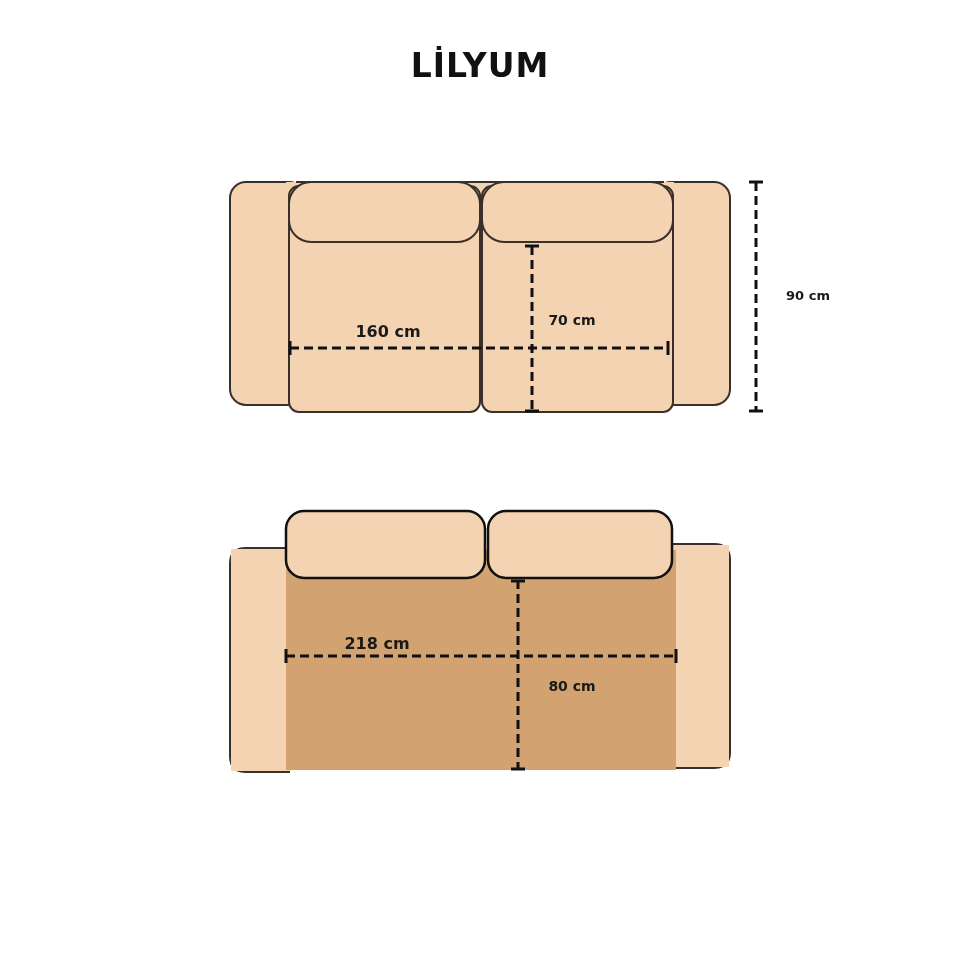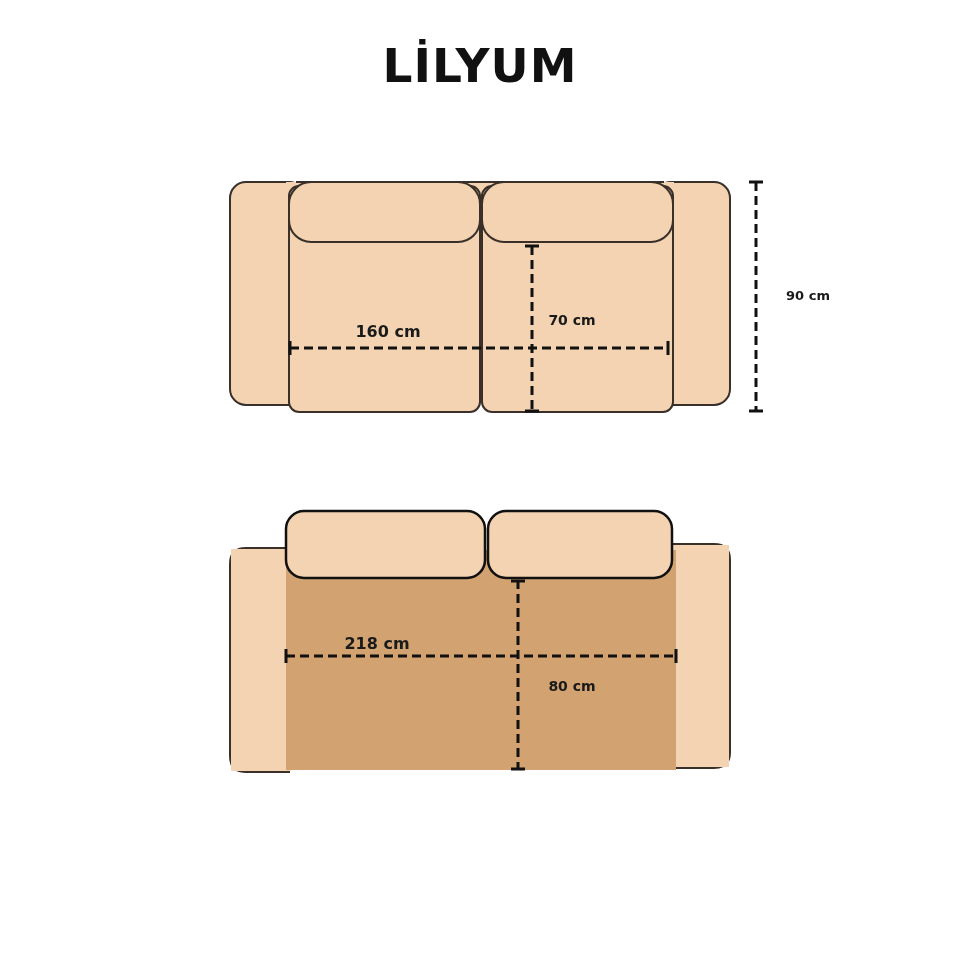--- a/index.html
+++ b/index.html
@@ -15,21 +15,21 @@
       font-family: "DejaVu Sans", sans-serif;
     }
     .title {
       position: absolute;
       left: 0;
       top: 36px;
       width: 960px;
       text-align: center;
       font-family: "DejaVu Sans", sans-serif;
       font-weight: bold;
-      font-size: 47px;
+      font-size: 33px;
       letter-spacing: 1px;
       color: #111111;
       line-height: 60px;
     }
     svg.diagram {
       position: absolute;
       left: 0;
       top: 0;
       width: 960px;
       height: 960px;

